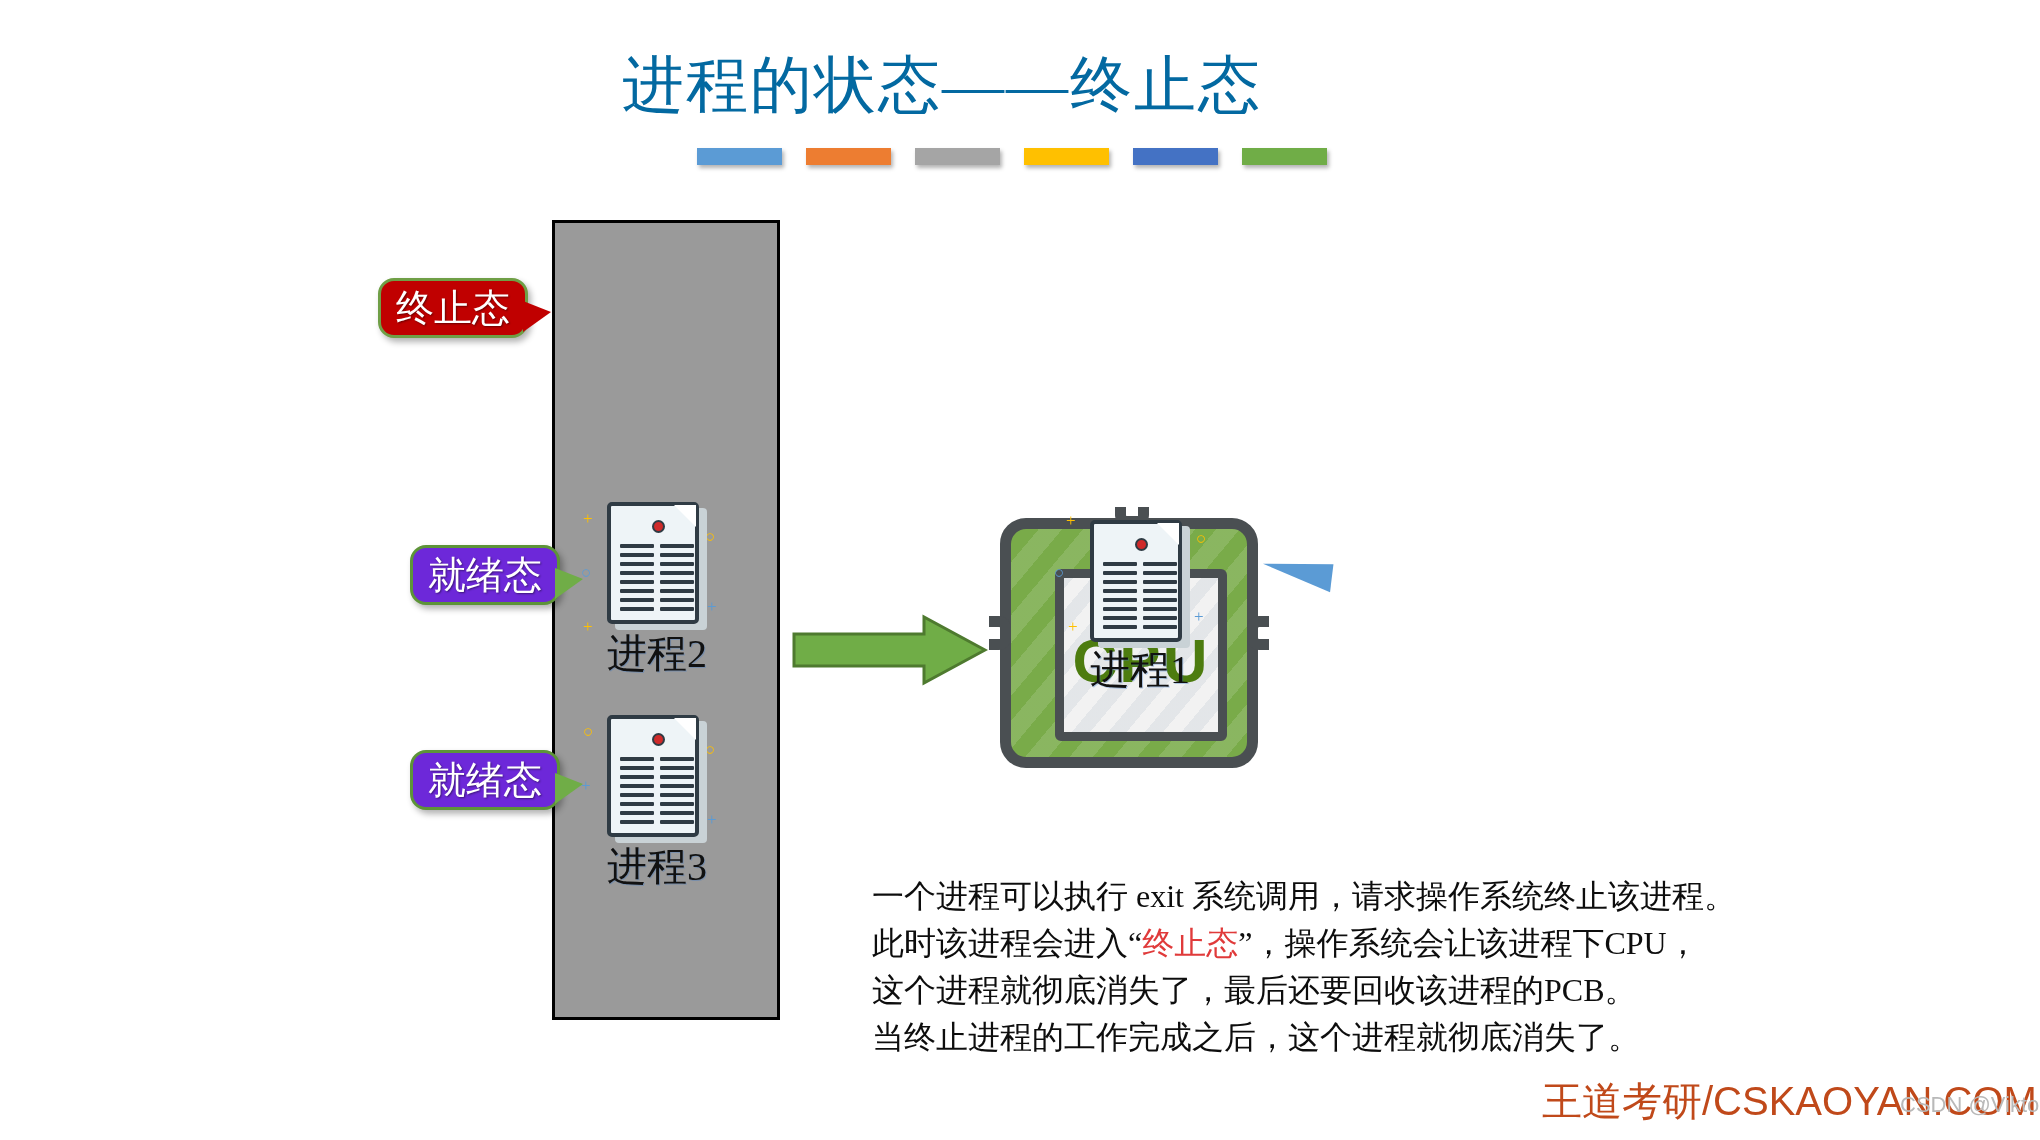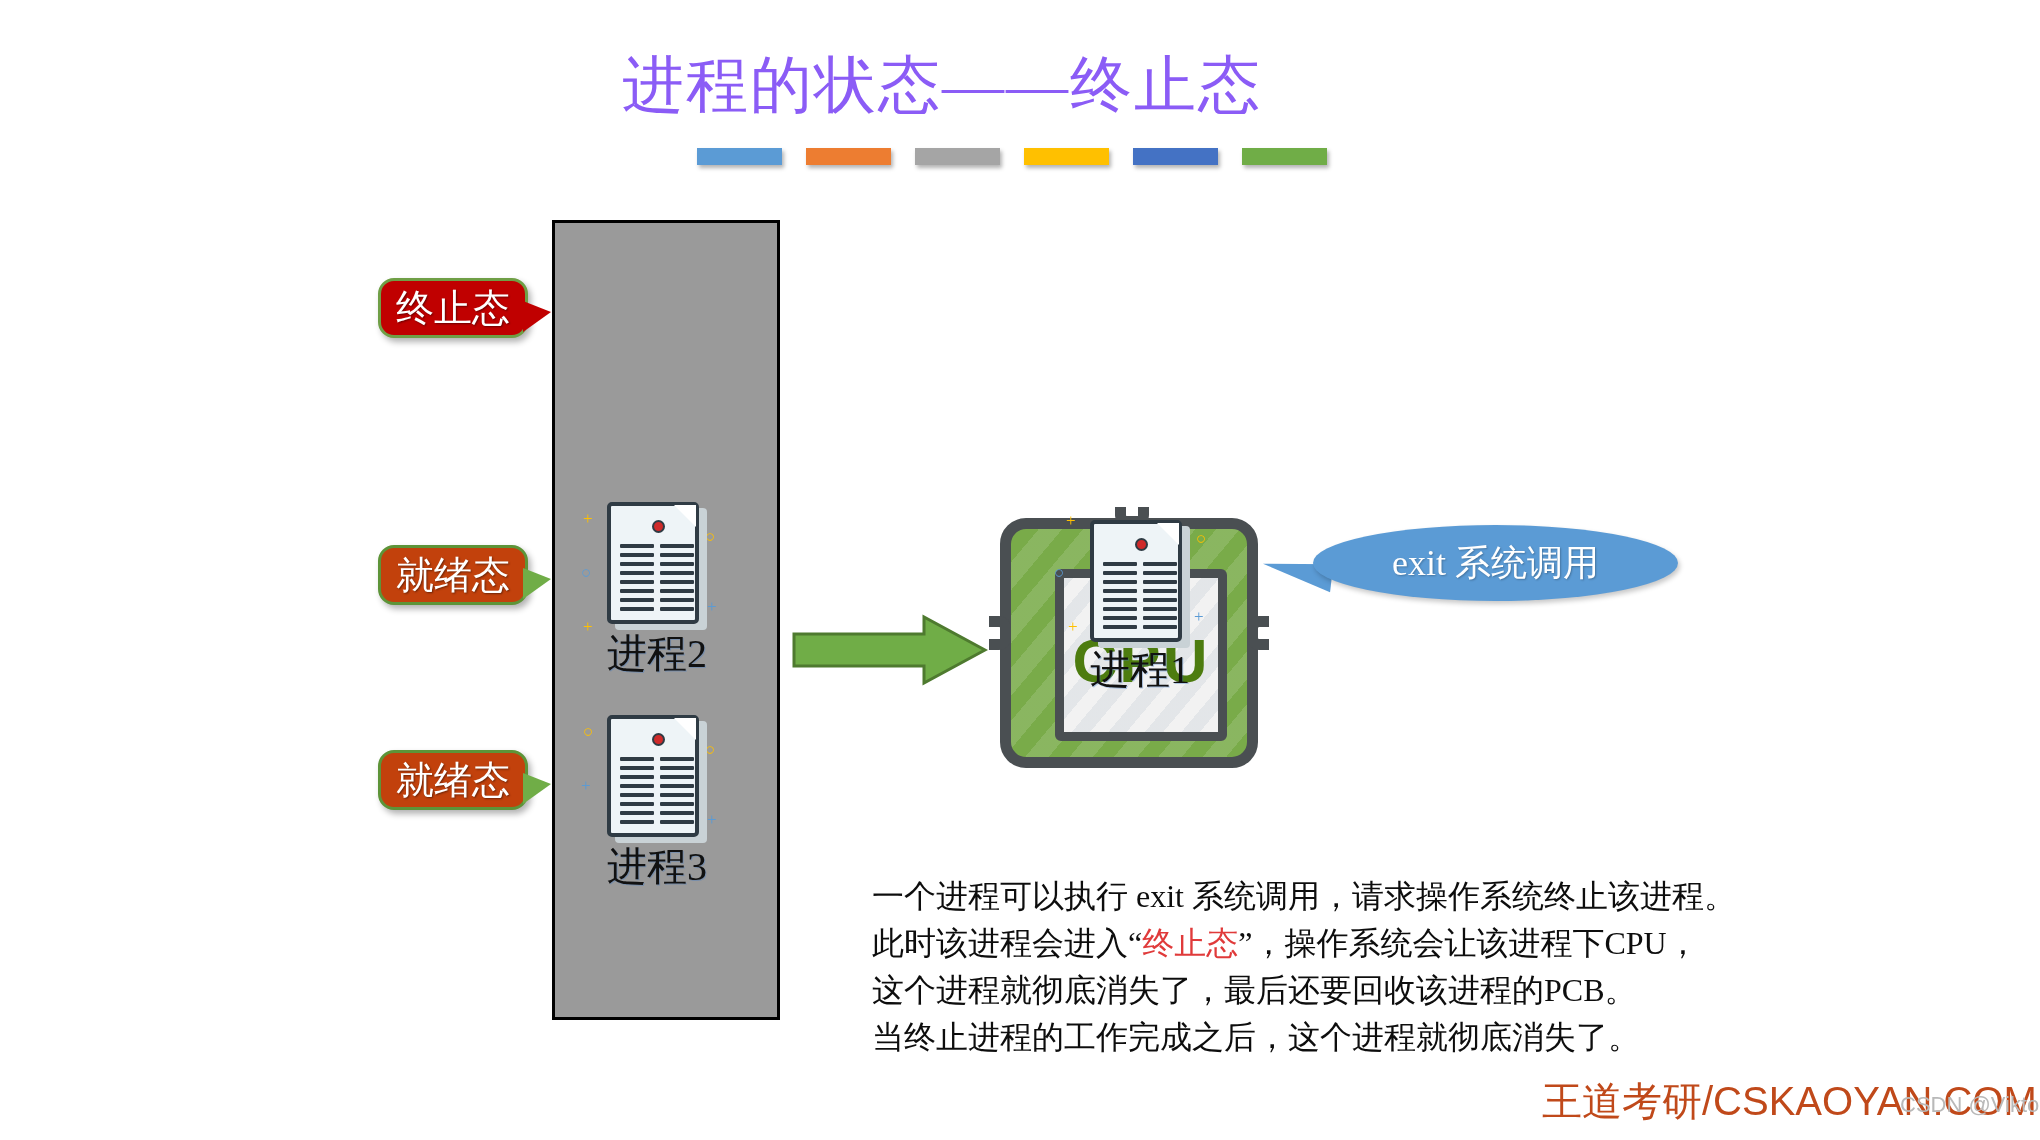--- a/index.html
+++ b/index.html
@@ -19,21 +19,21 @@
   
   #title {
     position: absolute;
     left: 0;
     top: 48px;
     width: 1884px;
     text-align: center;
     font-family: "Liberation Serif", "DejaVu Serif", serif;
     font-size: 62px;
     line-height: 74px;
-    color: #8b5cf6;
+    color: #0369a1;
     letter-spacing: 2px;
     white-space: nowrap;
   }
 
   
   #bar-strip {
     position: absolute;
     left: 697px;
     top: 148px;
     width: 630px;
@@ -93,22 +93,23 @@
     height: 0;
     border-top: 11px solid transparent;
     border-bottom: 20px solid transparent;
   }
   .callout.red {
     background: #c00000;
     border: 3px solid #6f9f46;
   }
   .callout.red .tip { border-left: 28px solid #c00000; }
   .callout.green {
-    background: #c2410c;
+    background: #6d28d9;
     border: 3px solid #5d9438;
+    margin-left: 32px;
   }
   .callout.green .tip { border-left: 28px solid #70ad47; }
 
   #callout-terminated { left: 378px; top: 278px; width: 150px; }
   #callout-ready-1    { left: 378px; top: 545px; width: 150px; }
   #callout-ready-2    { left: 378px; top: 750px; width: 150px; }
 
   
   .doc-wrap { position: absolute; }
   .doc-figure {
@@ -489,23 +490,20 @@
             <div class="doc-line"></div>
               <div class="doc-line"></div>
           </div>
         </div>
       </div>
     </div>
     <div class="doc-label">进程1</div>
   </div>
 
   <div id="speech-tail"></div>
-  <div id="speech-bubble">
-    <span>exit 系统调用</span>
-  </div>
 
   <div id="body-text">
     <span class="line">一个进程可以执行 exit 系统调用，请求操作系统终止该进程。</span>
     <span class="line"><span>此时该进程会进入“</span><span class="hl">终止态</span><span>”，操作系统会让该进程下CPU，</span></span>
     <span class="line">这个进程就彻底消失了，最后还要回收该进程的PCB。</span>
     <span class="line">当终止进程的工作完成之后，这个进程就彻底消失了。</span>
   </div>
 
   <div id="brand-watermark">王道考研/CSKAOYAN.COM</div>
   <div id="csdn-watermark">CSDN @Viktoriae</div>

